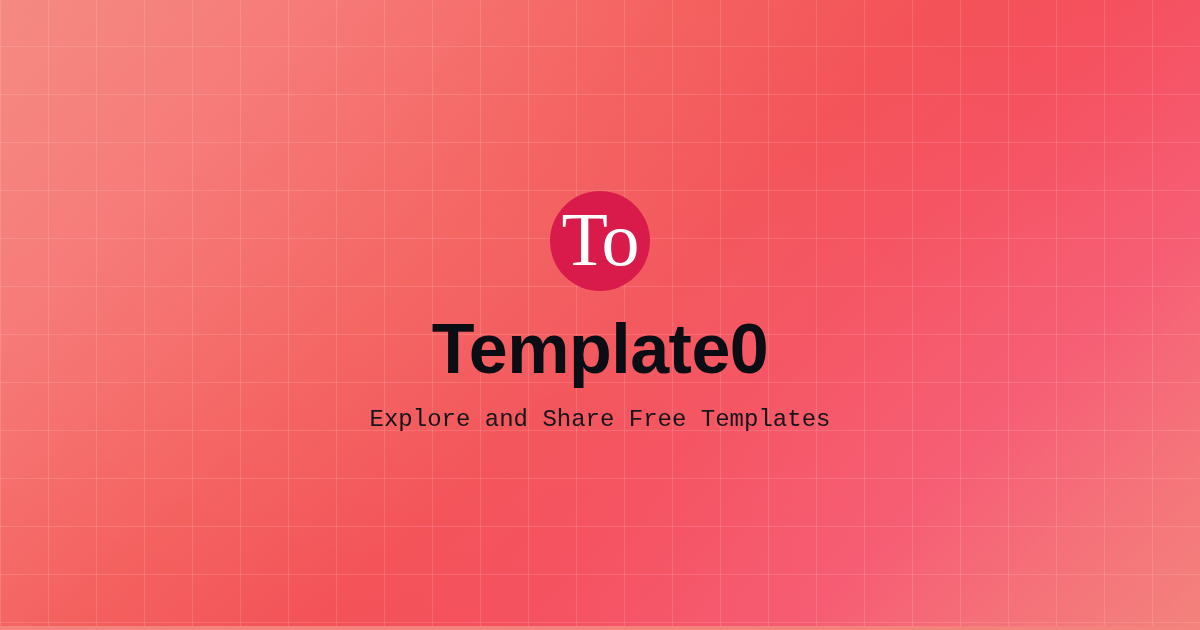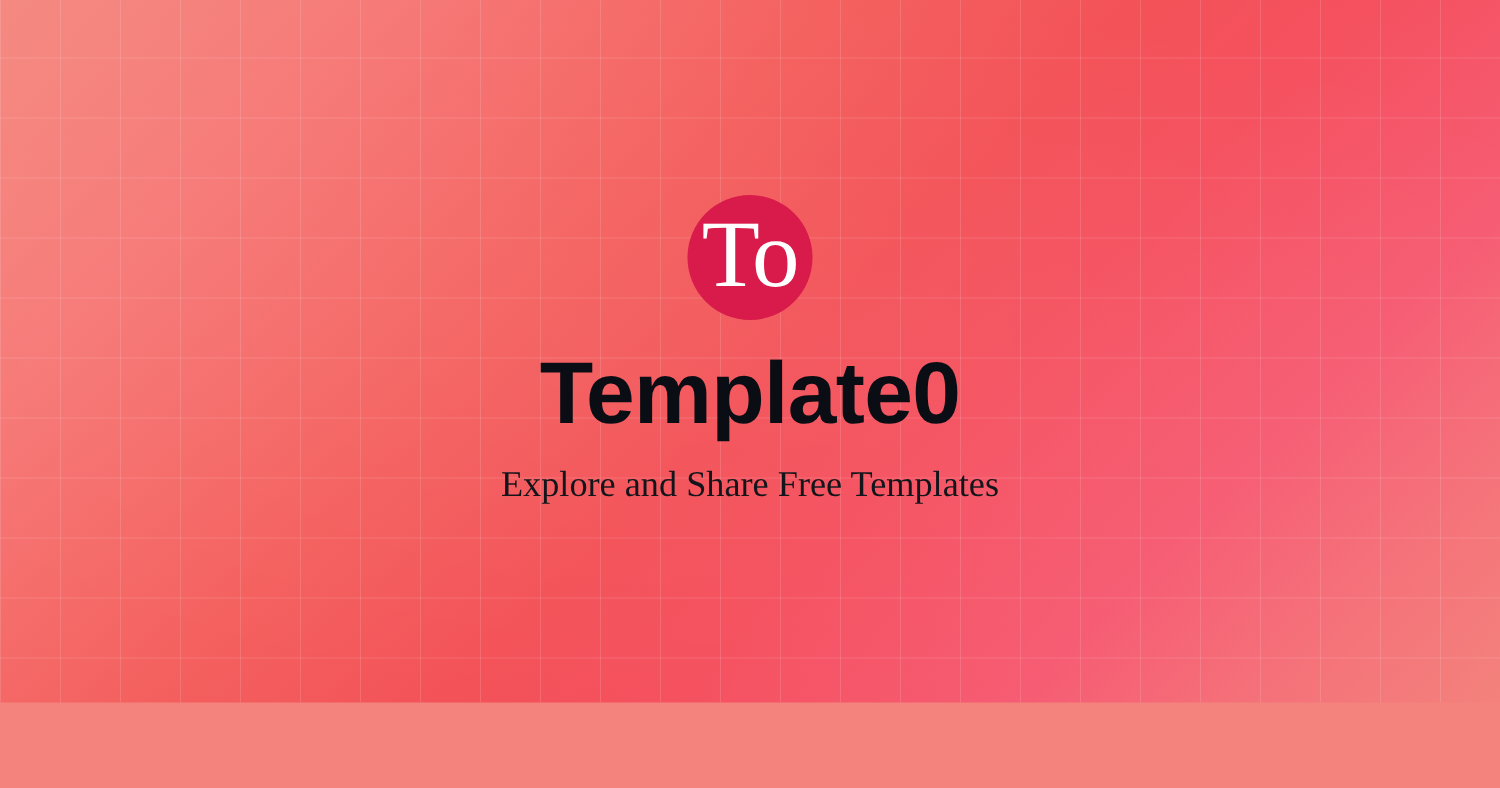--- a/index.html
+++ b/index.html
@@ -12,21 +12,21 @@
   }
 
   body {
     font-family: "Liberation Sans", sans-serif;
     background: #F4827D;
   }
 
   .og-canvas {
     position: relative;
     width: 1200px;
-    height: 562px;
+    height: 626px;
     overflow: hidden;
     
     background:
       linear-gradient(135deg,
         #F58B83 0%,
         #F67A78 18%,
         #F4615F 38%,
         #F35258 52%,
         #F5515F 62%,
         #F65C73 78%,
@@ -106,22 +106,22 @@
     line-height: 1.04;
     font-weight: 700;
     color: #0B0D14;
     letter-spacing: -0.5px;
     text-align: center;
     white-space: nowrap;
   }
 
   .site-tagline {
     margin-top: 20px;
-    font-family: Liberation Serif, serif;
-    font-size: 29px;
+    font-family: Liberation Mono, monospace;
+    font-size: 24px;
     line-height: 1.2;
     font-weight: 400;
     color: #13151B;
     letter-spacing: 0px;
     text-align: right;
     white-space: nowrap;
   }
 </style>
 </head>
 <body>

